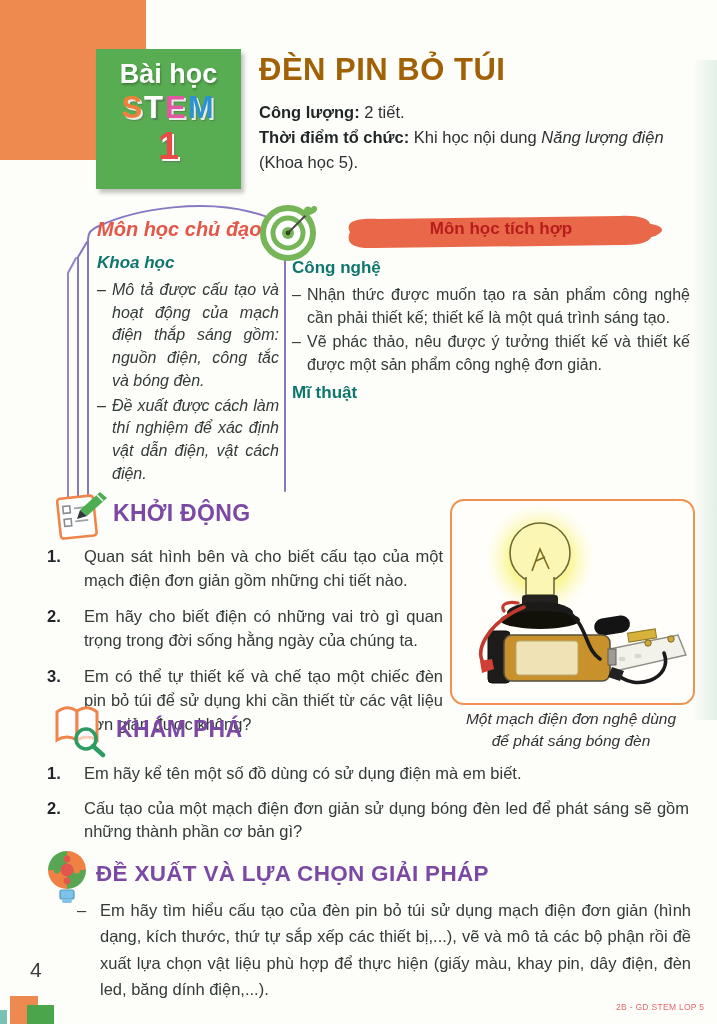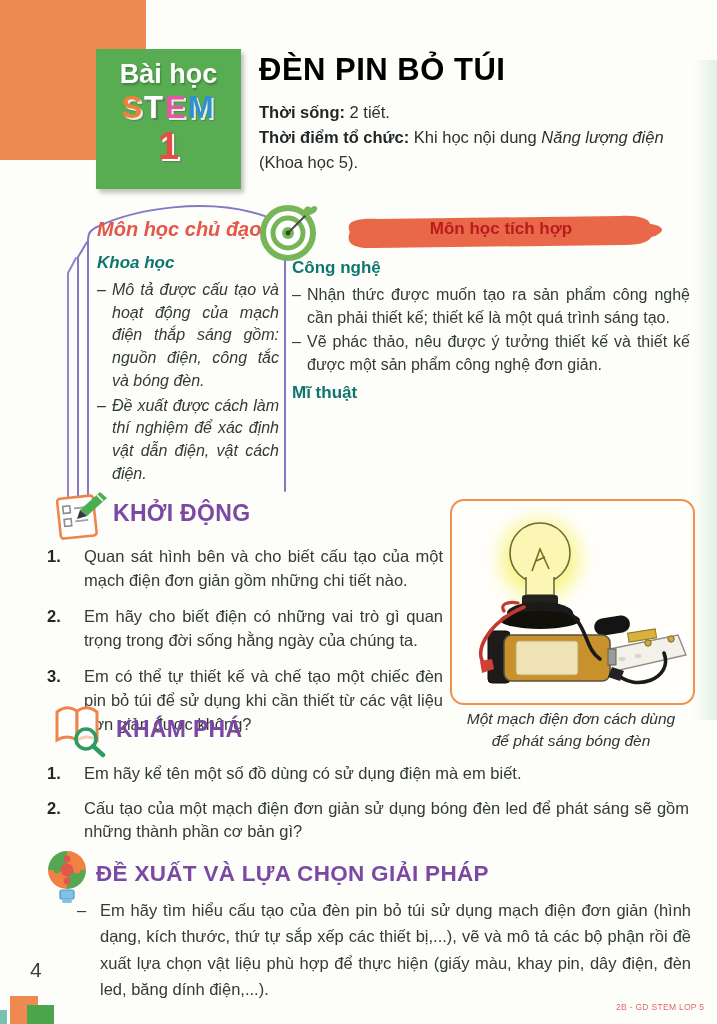--- a/index.html
+++ b/index.html
@@ -12,21 +12,21 @@
   .green-badge{left:96px;top:49px;width:145px;height:140px;background:#58ac52;text-align:center;
                box-shadow:3px 4px 4px rgba(90,90,90,.35);}
   .badge-line1{display:block;margin-top:10px;font-size:27px;font-weight:bold;color:#fff;
                text-shadow:1px 2px 2px rgba(40,80,40,.45);}
   .stem-row{display:block;margin-top:2px;font-size:31px;font-weight:bold;letter-spacing:2px;line-height:1;}
   .stem-row span{text-shadow:2px 2px 0 rgba(255,255,255,.85),3px 3px 1px rgba(80,80,80,.4);}
   .stem-s{color:#f07f3c;} .stem-t{color:#ffffff;text-shadow:0 0 1px #9aa,2px 2px 1px rgba(80,80,80,.5) !important;}
   .stem-e{color:#e456a2;} .stem-m{color:#2f92ce;}
   .badge-num{display:block;margin-top:4px;font-size:38px;font-weight:bold;color:#e84c44;line-height:1;
              text-shadow:2px 2px 0 #fff,3px 3px 1px rgba(90,90,90,.5);}
-  .lesson-title{left:259px;top:52px;font-size:31px;font-weight:bold;color:#000000;letter-spacing:.5px;}
+  .lesson-title{left:259px;top:52px;font-size:31px;font-weight:bold;color:#a16207;letter-spacing:.5px;}
   .meta{left:259px;top:100px;width:434px;font-size:16.5px;line-height:1.5;color:#2d3133;}
   .meta b{color:#1f2527;}
   
   .cols-svg{left:55px;top:195px;}
   .target-icon{left:257px;top:201px;}
   .left-col{left:97px;top:218px;width:182px;font-style:italic;}
   .h-red{font-size:20px;font-weight:bold;color:#e4584a;margin:0 0 12px 0;white-space:nowrap;}
   .h-sub{font-size:17px;font-weight:bold;color:#0f766e;margin:0 0 6px 0;}
   .body-txt{font-size:16px;line-height:1.42;text-align:justify;color:#333b38;}
   .bullet{position:relative;padding-left:15px;margin-bottom:2px;}
@@ -72,21 +72,21 @@
   <div class="abs orange-rect"></div>
   <div class="abs green-badge">
     <span class="badge-line1">Bài học</span>
     <span class="stem-row">
       <span class="stem-s">S</span><span class="stem-t">T</span><span class="stem-e">E</span><span class="stem-m">M</span>
     </span>
     <span class="badge-num">1</span>
   </div>
   <div class="abs lesson-title">ĐÈN PIN BỎ TÚI</div>
   <div class="abs meta">
-    <div><b>Thời sống:</b><span> 2 tiết.</span></div>
+    <div><b>Công lượng:</b><span> 2 tiết.</span></div>
     <div><b>Thời điểm tổ chức:</b><span> Khi học nội dung </span><i>Năng lượng điện</i><span> (Khoa học 5).</span></div>
   </div>
 
   <svg class="abs cols-svg" width="650" height="315" viewBox="0 0 650 315">
     <g fill="none" stroke="#8878c3" stroke-width="2" stroke-linejoin="round" stroke-linecap="round">
       <path d="M13,318 L13,78 L21,63" opacity=".9"></path>
       <path d="M23,310 L23,62 L32,47"></path>
       <path d="M33,305 L33,44 Q33,35 44,31 C85,12 150,5 196,17 C215,22 227,28 231,33"></path>
       <path d="M230,64 L230,296"></path>
     </g>
@@ -198,21 +198,21 @@
 
       <path d="M72,106 C34,122 20,154 34,164" stroke="#c23a2e" stroke-width="3.6" fill="none" stroke-linecap="round"></path>
       <polygon points="28,160 40,158 42,168 30,172" fill="#d14034"></polygon>
       <path d="M66,102 C54,100 48,104 52,110" stroke="#c23a2e" stroke-width="3.2" fill="none" stroke-linecap="round"></path>
       <path d="M104,104 C138,118 130,146 148,158" stroke="#1a1a1a" stroke-width="3.6" fill="none" stroke-linecap="round"></path>
       <path d="M212,152 C222,178 182,192 164,172" stroke="#1a1a1a" stroke-width="3.6" fill="none" stroke-linecap="round"></path>
       <polygon points="160,166 172,170 168,180 156,176" fill="#222"></polygon>
     </svg>
   </div>
   <div class="abs figure-caption">
-    <span style="display:block">Một mạch điện đơn cách dùng</span>
+    <span style="display:block">Một mạch điện đơn nghệ dùng</span>
     <span style="display:block">để phát sáng bóng đèn</span>
   </div>
 
   <svg class="abs" style="left:50px;top:702px;" width="62" height="56" viewBox="0 0 62 56">
     <path d="M7,10 Q17,2 27,9 L27,38 Q17,32 7,38 Z" fill="#ffffff" stroke="#f0854c" stroke-width="3"></path>
     <path d="M27,9 Q37,2 47,10 L47,38 Q37,32 27,38 Z" fill="#ffffff" stroke="#f0854c" stroke-width="3"></path>
     <circle cx="36" cy="37" r="10" fill="rgba(255,255,255,.6)" stroke="#2e9b62" stroke-width="3.6"></circle>
     <line x1="43" y1="44" x2="53" y2="53" stroke="#2e9b62" stroke-width="4.4" stroke-linecap="round"></line>
   </svg>
   <div class="abs sec-heading" style="left:116px;top:716px;">KHÁM PHÁ</div>

